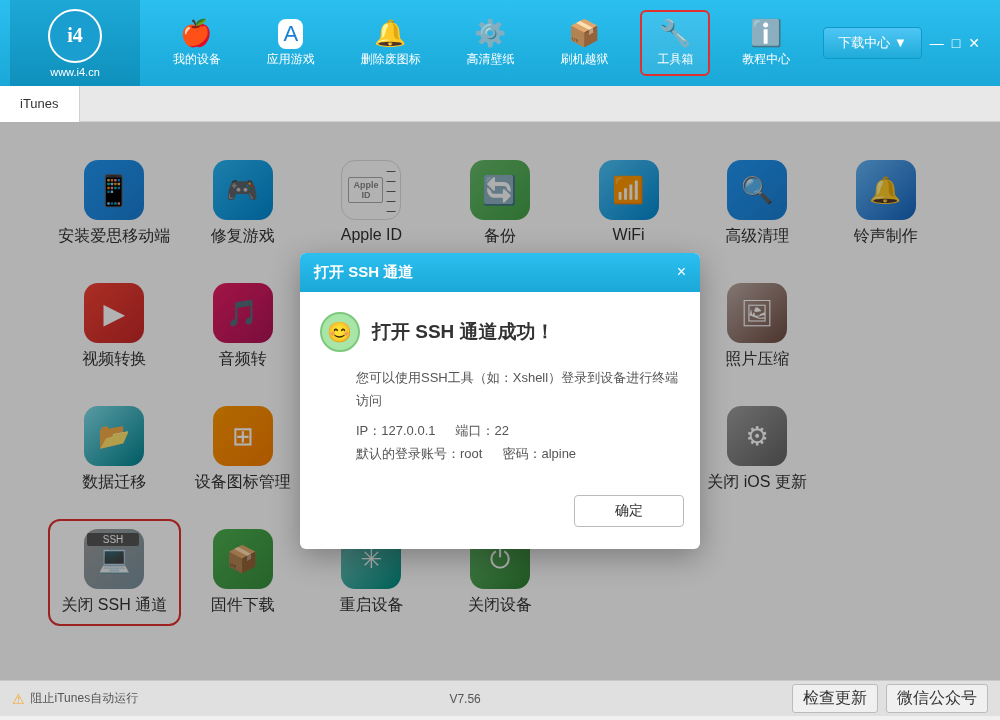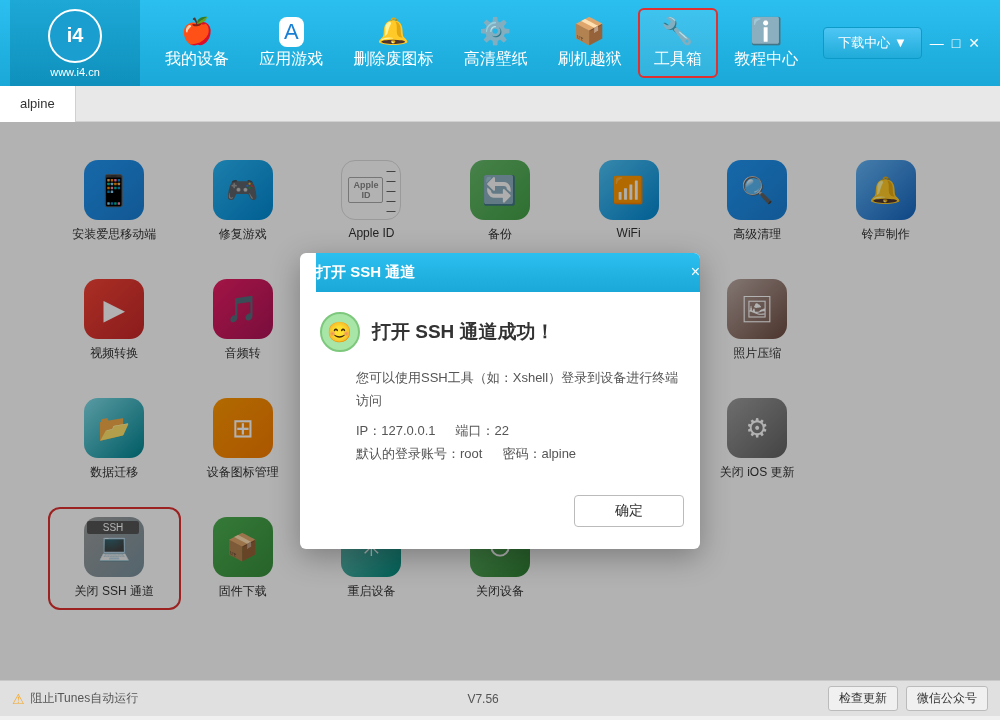--- a/index.html
+++ b/index.html
@@ -15,30 +15,30 @@
     .logo-area {
       width: 130px; height: 86px;
       display: flex; align-items: center; justify-content: center;
       background: linear-gradient(to bottom, #1da8d6, #0f90bc);
       flex-shrink: 0;
     }
     .logo-circle {
       width: 54px; height: 54px; border-radius: 50%;
       background: #1a9ecf; border: 2px solid white;
       display: flex; flex-direction: column; align-items: center; justify-content: center;
-      color: white; font-size: 18px; font-weight: bold; cursor: pointer;
+      color: white; font-size: 18px; font-weight: bold; cursor: pointer; font-family: Liberation Serif, serif;
     }
     .nav-items { display: flex; flex: 1; justify-content: space-around; align-items: center; padding: 0 10px; }
     .nav-item {
       display: flex; flex-direction: column; align-items: center; justify-content: center;
       color: white; cursor: pointer; padding: 6px 14px; border-radius: 6px; min-width: 70px;
     }
     .nav-item.active { border: 2px solid #e03030; background: rgba(255,255,255,0.1); }
     .nav-icon { font-size: 26px; margin-bottom: 2px; }
-    .nav-label { font-size: 16px; }
+    .nav-label { font-size: 12px; }
     .header-right { display: flex; align-items: center; margin-right: 10px; }
     .download-btn {
       background: linear-gradient(to bottom, #4ec6f5, #1fabd8);
       border: 1px solid #0e9ac8; color: white; padding: 6px 14px;
       border-radius: 4px; cursor: pointer; font-size: 13px; white-space: nowrap;
       display: flex; align-items: center; gap: 4px;
     }
 
     
     .window-controls { display: flex; align-items: center; gap: 8px; margin-left: 8px; }
@@ -66,21 +66,21 @@
     }
     .tool-item {
       display: flex; flex-direction: column; align-items: center; cursor: pointer;
       padding: 8px 4px;
     }
     .tool-icon {
       width: 60px; height: 60px; border-radius: 14px;
       display: flex; align-items: center; justify-content: center;
       font-size: 28px; color: white; margin-bottom: 6px;
     }
-    .tool-label { font-size: 12px; color: #333; text-align: right; }
+    .tool-label { font-size: 16px; color: #333; text-align: right; }
     .tool-item.highlighted { outline: 2px solid #e03030; border-radius: 10px; }
 
     
     .icon-blue { background: linear-gradient(135deg, #2196f3, #1a7fd4); }
     .icon-light-blue { background: linear-gradient(135deg, #29b6f6, #0288d1); }
     .icon-green { background: linear-gradient(135deg, #4caf50, #388e3c); }
     .icon-bright-green { background: linear-gradient(135deg, #66bb6a, #43a047); }
     .icon-orange { background: linear-gradient(135deg, #ff9800, #f57c00); }
     .icon-red { background: linear-gradient(135deg, #f44336, #c62828); }
     .icon-pink { background: linear-gradient(135deg, #e91e63, #ad1457); }
@@ -92,36 +92,36 @@
     .footer {
       height: 36px; background: #e0e0e0; border-top: 1px solid #c8c8c8;
       display: flex; align-items: center; justify-content: space-between;
       padding: 0 12px;
     }
     .footer-left { display: flex; align-items: center; gap: 6px; font-size: 12px; color: #555; }
     .footer-center { font-size: 12px; color: #555; }
     .footer-right { display: flex; gap: 8px; }
     .footer-btn {
       padding: 3px 10px; background: #f0f0f0; border: 1px solid #bbb;
-      border-radius: 3px; font-size: 12px; color: #333; cursor: pointer;
+      border-radius: 3px; font-size: 16px; color: #333; cursor: pointer;
     }
 
     
     .modal-overlay {
       position: absolute; top: 0; left: 0; width: 100%; height: 100%;
       background: rgba(0,0,0,0.3); display: flex; align-items: center; justify-content: center;
       z-index: 100;
     }
     .modal {
       width: 400px; background: white; border-radius: 6px;
       box-shadow: 0 8px 30px rgba(0,0,0,0.3); overflow: hidden;
     }
     .modal-header {
       background: linear-gradient(to bottom, #2bbfef, #1aa8d8);
-      padding: 10px 0; display: flex; align-items: center; justify-content: space-between; margin-left: 16px;
+      padding: 10px 14px; display: flex; align-items: center; justify-content: space-between;
     }
     .modal-title { color: white; font-size: 15px; font-weight: bold; }
     .modal-close {
       color: white; font-size: 16px; cursor: pointer; background: none; border: none;
       line-height: 1;
     }
     .modal-body { padding: 20px; }
     .modal-success-row { display: flex; align-items: center; gap: 12px; margin-bottom: 14px; }
     .success-icon {
       width: 40px; height: 40px; border-radius: 50%; background: #a8e6a8;
@@ -196,21 +196,21 @@
     <div class="window-controls">
       <span class="wc-icon">—</span>
       <span class="wc-icon">□</span>
       <span class="wc-icon">✕</span>
     </div>
   </div>
 </div>
 
 <div class="tab-bar">
   <div class="tab-item">
-    <span>alpine</span>
+    <span>iTunes</span>
   </div>
 </div>
 
 <div class="main-content">
   <div class="tools-grid">
 
     <div class="tool-item">
       <div class="tool-icon icon-blue" style="font-size:30px;">📱</div>
       <span class="tool-label">安装爱思移动端</span>
     </div>

